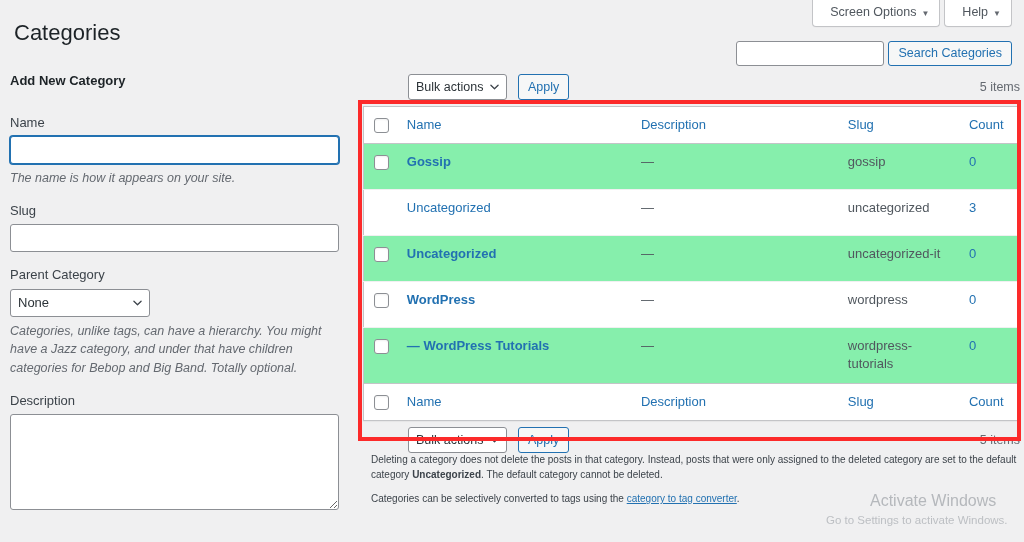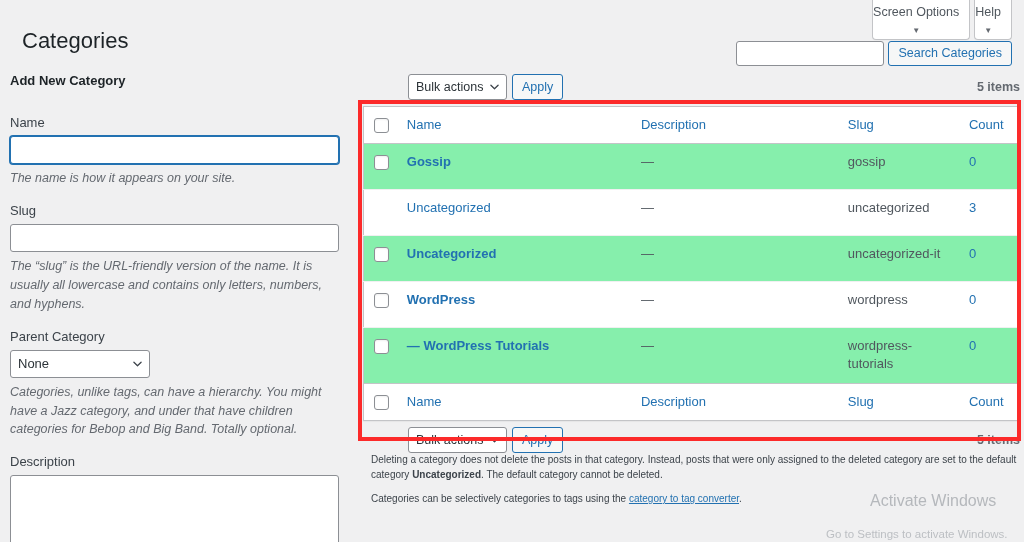--- a/index.html
+++ b/index.html
@@ -15,40 +15,39 @@
   }
   #page { position: relative; width: 1024px; height: 542px; }
 
   
   .screen-meta { position: absolute; top: 0; right: 12px; display: flex; gap: 4px; }
   .meta-btn {
     background: #fff;
     border: 1px solid #c3c4c7;
     border-top: none;
     border-radius: 0 0 4px 4px;
-    padding: 4px 10px 5px 0;
+    padding: 4px 10px 5px 17px;
     font-size: 12.5px;
     color: #50575e;
     line-height: 17px;
     cursor: pointer;
     display: inline-flex; align-items: center; gap: 5px;
     box-shadow: 0 1px 0 rgba(0,0,0,.02);
-    flex-direction: column;
   }
   .caret { font-size: 8px; color: #646970; line-height: 1; position: relative; top: 1px; }
 
   
   .page-title {
     position: absolute;
     left: 10px; top: 15px;
     font-size: 22px;
     font-weight: 400;
     color: #1d2327;
     line-height: 1.3;
-    margin: 12px;
+    margin: 4px;
   }
 
   
   .search-box { position: absolute; right: 12px; top: 41px; display: flex; gap: 4px; align-items: center; }
   .search-input {
     width: 148px; height: 25px;
     border: 1px solid #8c8f94;
     border-radius: 3px;
     background: #fff;
     padding: 0 7px;
@@ -130,28 +129,28 @@
 
   .tablenav { display: flex; align-items: center; height: 30px; margin-bottom: 4px; padding-left: 45px; }
   .tablenav.bottom { margin-top: 4px; margin-bottom: 0; }
   .bulk-select {
     height: 26px; border: 1px solid #8c8f94; border-radius: 3px;
     background: #fff; font-size: 12.5px; color: #2c3338;
     padding: 0 22px 0 7px; font-family: "Liberation Sans", sans-serif;
     -webkit-appearance: none; appearance: none;
   }
   .apply-btn {
-    height: 26px; margin-left: 5px;
+    height: 26px; margin-left: 11px;
     background: #f6f7f7; border: 1px solid #2271b1; border-radius: 3px;
     color: #2271b1; font-size: 12.5px; padding: 0 9px;
     cursor: pointer; font-family: "Liberation Sans", sans-serif;
     line-height: 22px;
   }
   .displaying-num {
-    margin-left: auto; font-size: 12.5px; color: #646970; font-weight: bold;
+    margin-left: auto; font-size: 12.5px; color: #646970;
   }
 
   table.wp-list-table {
     width: 100%; border-collapse: collapse;
     background: #fff;
     border: 1px solid #c3c4c7;
     border-radius: 0;
     box-shadow: 0 1px 1px rgba(0,0,0,.04);
     table-layout: fixed;
   }
@@ -212,21 +211,21 @@
     pointer-events: none;
     z-index: 20;
   }
 
   
   .watermark {
     position: absolute; left: 826px; top: 491px;
     color: #b9bcc0; pointer-events: none; user-select: none;
   }
   .watermark .wm-title { font-size: 16px; line-height: 20px; color: #b5b8bc; margin-left: 44px; }
-  .watermark .wm-sub { font-size: 11.5px; line-height: 16px; color: #bcbfc3; margin-top: 15px; }
+  .watermark .wm-sub { font-size: 11.5px; line-height: 16px; color: #bcbfc3; margin-top: 1px; }
 </style>
 </head>
 <body>
 
 <div id="page">
 
   <div class="screen-meta">
     <div class="meta-btn">
       <span>Screen Options</span>
       <span class="caret">▼</span>
@@ -249,21 +248,20 @@
 
     <div class="form-field">
       <label class="form-label">Name</label>
       <input class="text-input focused" type="text" value="" style="">
       <p class="field-help">The name is how it appears on your site.</p>
     </div>
 
     <div class="form-field">
       <label class="form-label">Slug</label>
       <input class="text-input" type="text" value="" style="">
-      <p class="field-help">The “slug” is the URL-friendly version of the name. It is usually all lowercase and contains only letters, numbers, and hyphens.</p>
     </div>
 
     <div class="form-field">
       <label class="form-label">Parent Category</label>
       <span class="select-wrap">
         <select class="select-input">
           <option>None</option>
         </select>
         <svg class="sel-caret" viewBox="0 0 10 10">
           <path d="M1 3 L5 7 L9 3" fill="none" stroke="#3c434a" stroke-width="1.4" stroke-linecap="round" stroke-linejoin="round"></path>
@@ -369,21 +367,21 @@
       <button class="apply-btn">Apply</button>
       <span class="displaying-num">5 items</span>
     </div>
   </div>
 
   <div class="notes">
     <p>
       <span>Deleting a category does not delete the posts in that category. Instead, posts that were only assigned to the deleted category are set to the default category </span><b>Uncategorized</b><span>. The default category cannot be deleted.</span>
     </p>
     <p>
-      <span>Categories can be selectively categories to tags using the </span><a href="#">category to tag converter</a><span>.</span>
+      <span>Categories can be selectively converted to tags using the </span><a href="#">category to tag converter</a><span>.</span>
     </p>
   </div>
 
   <div class="annotation-box"></div>
 
   <div class="watermark">
     <div class="wm-title">Activate Windows</div>
     <div class="wm-sub">Go to Settings to activate Windows.</div>
   </div>
 

